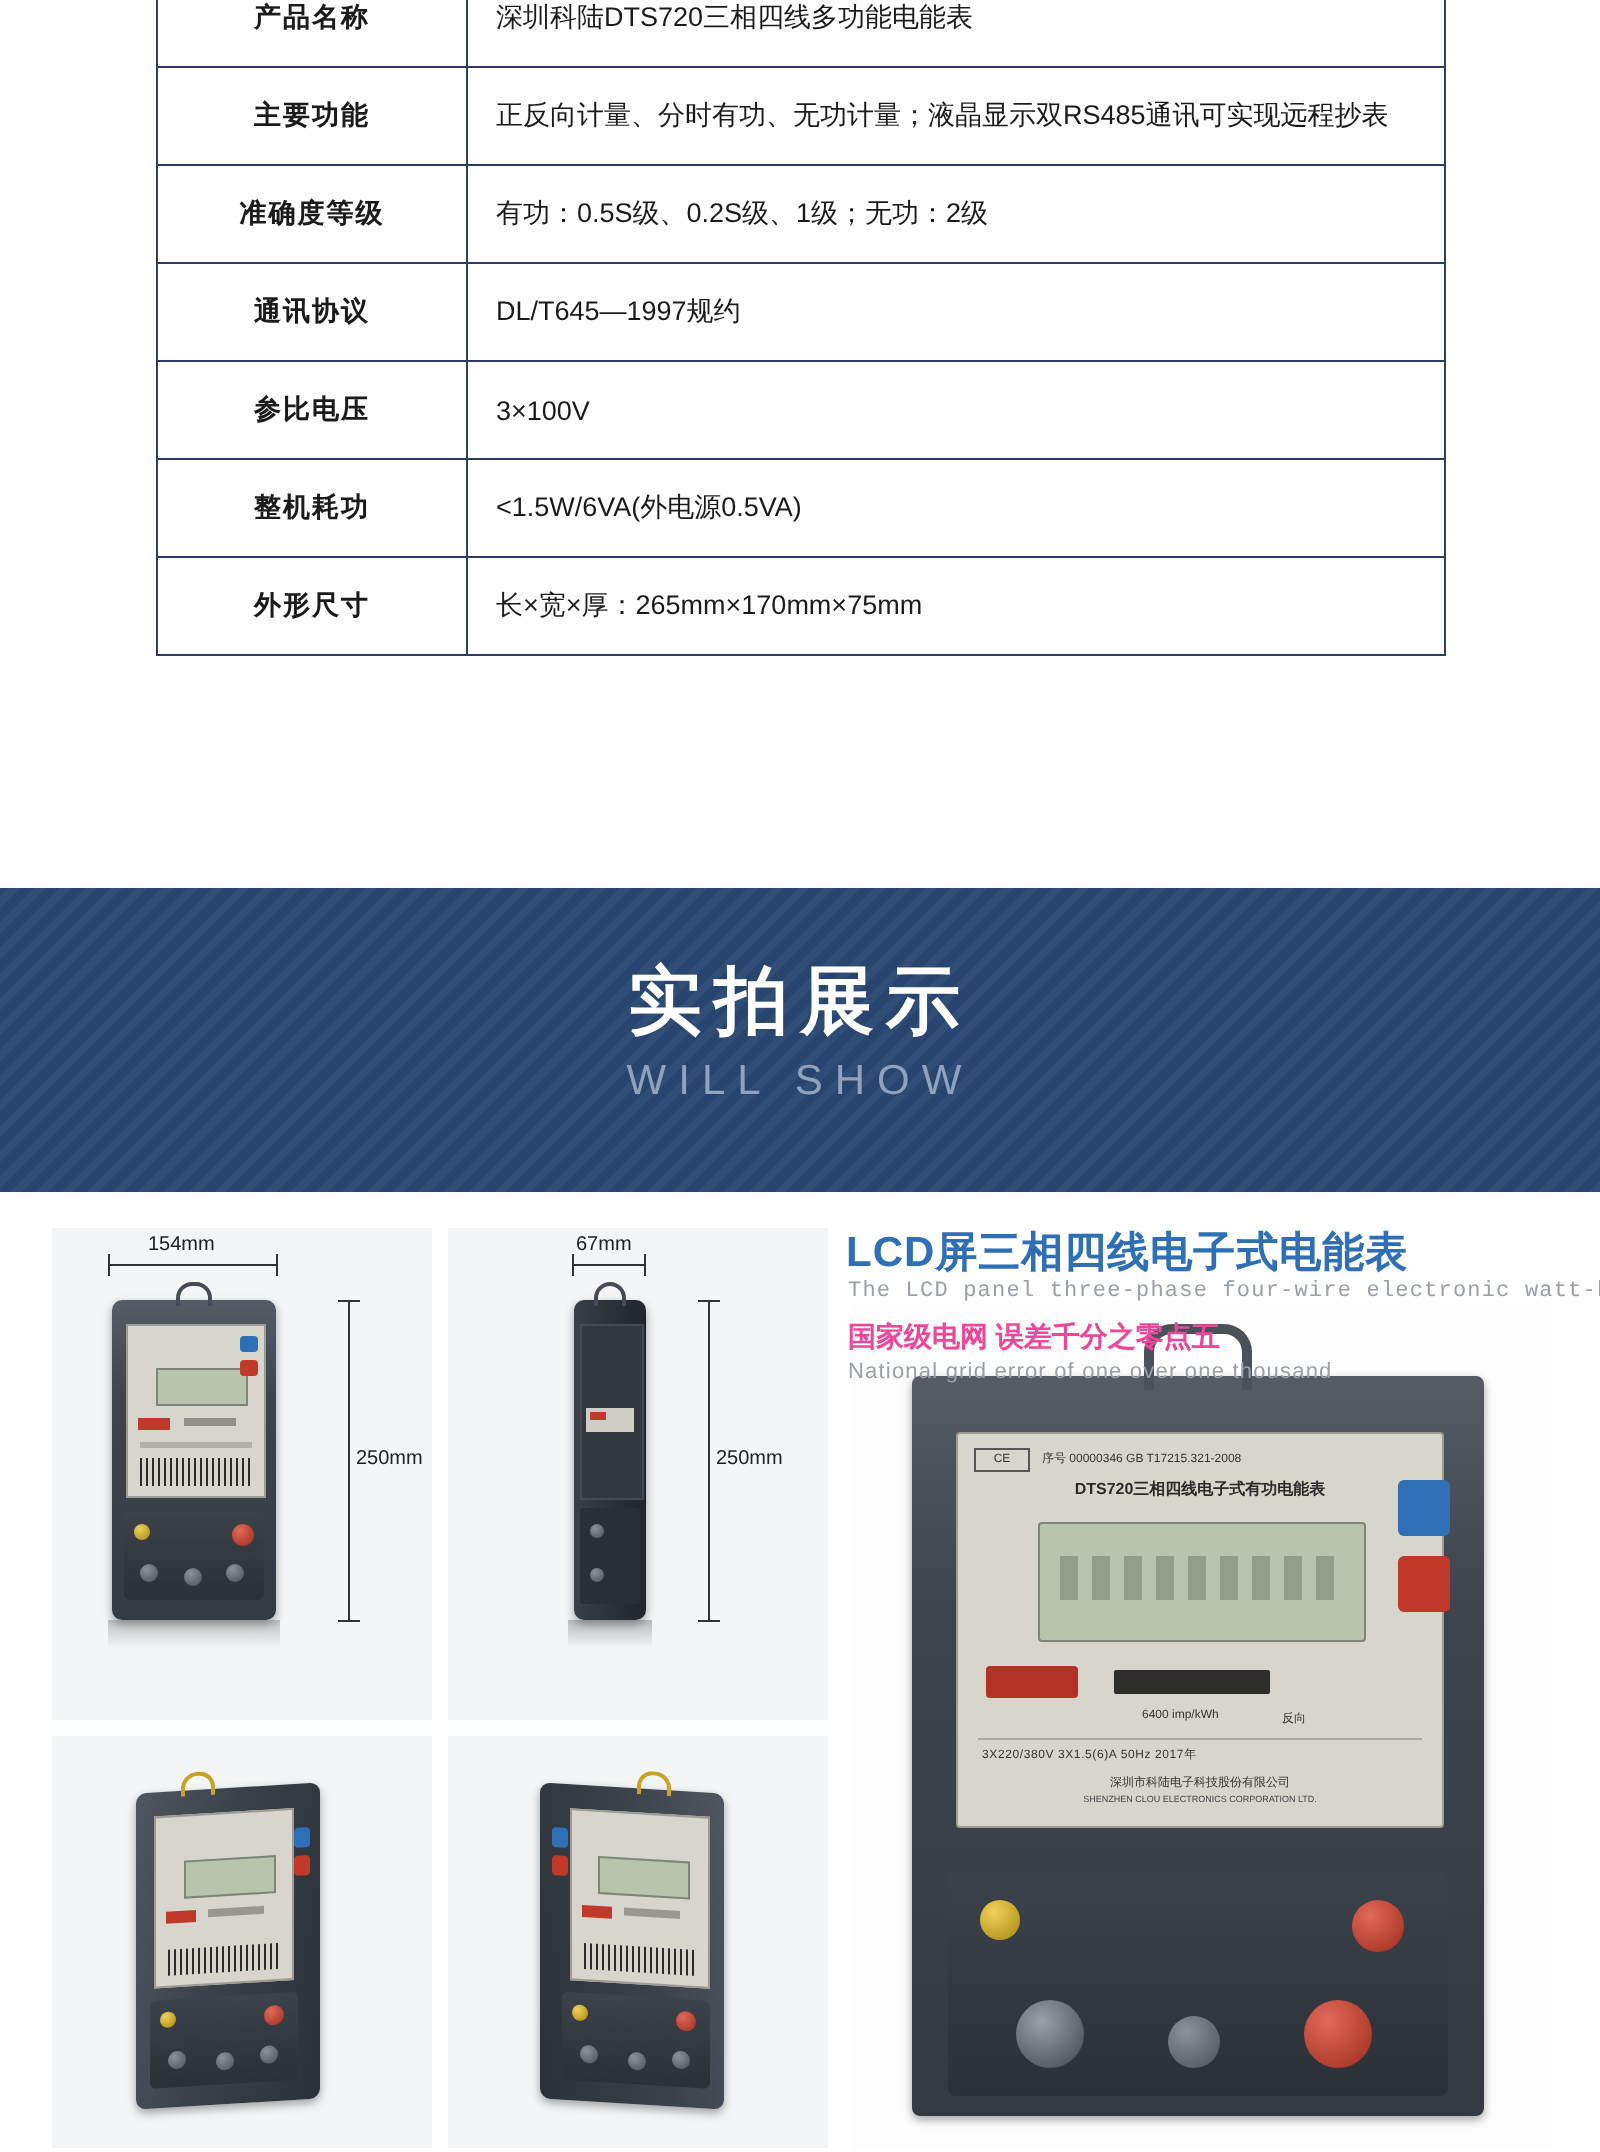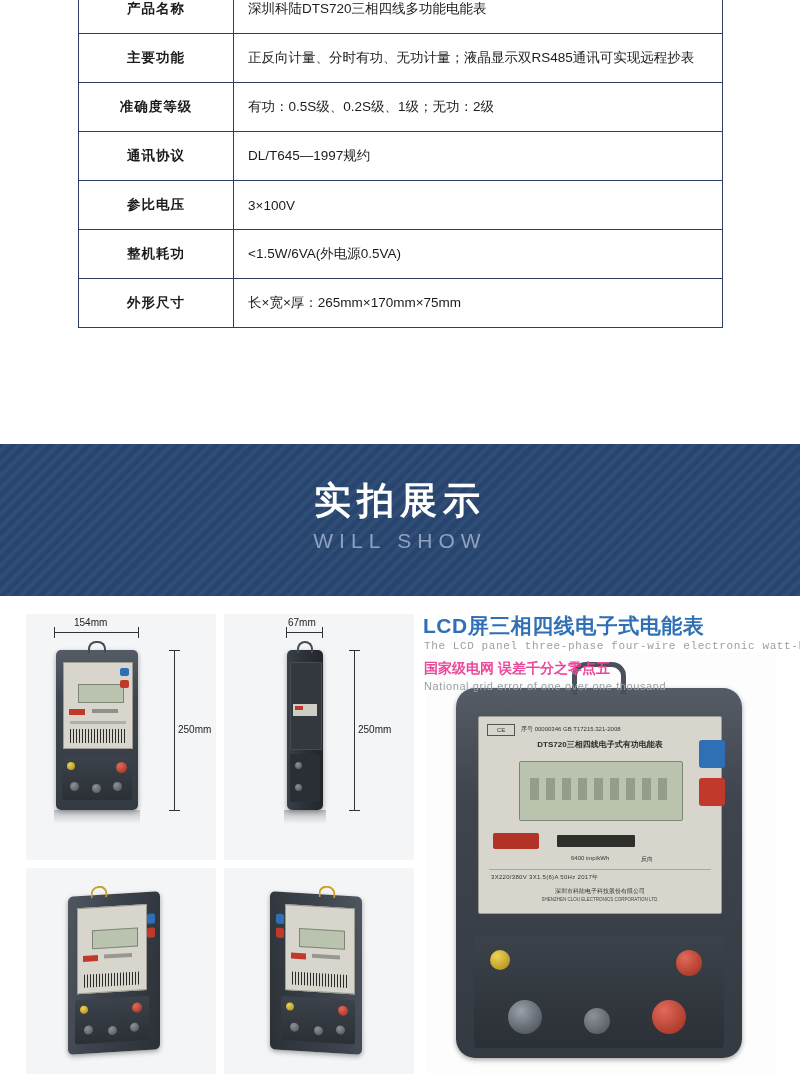--- a/index.html
+++ b/index.html
@@ -350,21 +350,21 @@
       <div class="terminal" style="left:11px; top:104px; width:74px; height:44px;"></div>
       <div class="screw yellow" style="left:16px; top:110px; width:8px; height:8px;"></div>
       <div class="screw red" style="left:68px; top:110px; width:10px; height:10px;"></div>
       <div class="screw" style="left:20px; top:130px; width:9px; height:9px;"></div>
       <div class="screw" style="left:44px; top:132px; width:9px; height:9px;"></div>
       <div class="screw" style="left:66px; top:130px; width:9px; height:9px;"></div>
     </div>
   </div>
 
   <div class="photo pbig">
-    <div class="meter" style="left:30px; top:36px; width:286px; height:370px; border-radius:19px;">
+    <div class="meter" style="left:30px; top:36px; width:286px; height:370px; border-radius:4px;">
       <div class="hook" style="top:-26px; width:44px; height:28px; border-width:5px; border-color:#4b515a; border-radius:14px 14px 0 0;"></div>
 
       <div class="panel" style="left:22px; top:28px; width:242px; height:196px; border-radius:2px;">
         <div style="position:absolute; left:8px; top:6px; width:226px; height:12px;">
           <div style="position:absolute; left:0; top:1px; width:26px; height:10px; border:1px solid #555; font-size:6px; text-align:center; line-height:10px; color:#333;">CE</div>
           <div style="position:absolute; left:34px; top:2px; font-size:6px; color:#333; white-space:nowrap;">序号 00000346 GB T17215.321-2008</div>
         </div>
         <div style="position:absolute; left:0; top:22px; width:100%; text-align:center; font-size:8px; font-weight:bold; color:#2b2b2b;">DTS720三相四线电子式有功电能表</div>
 
         <div class="lcd" style="left:40px; top:44px; width:162px; height:58px; border-radius:2px;">

